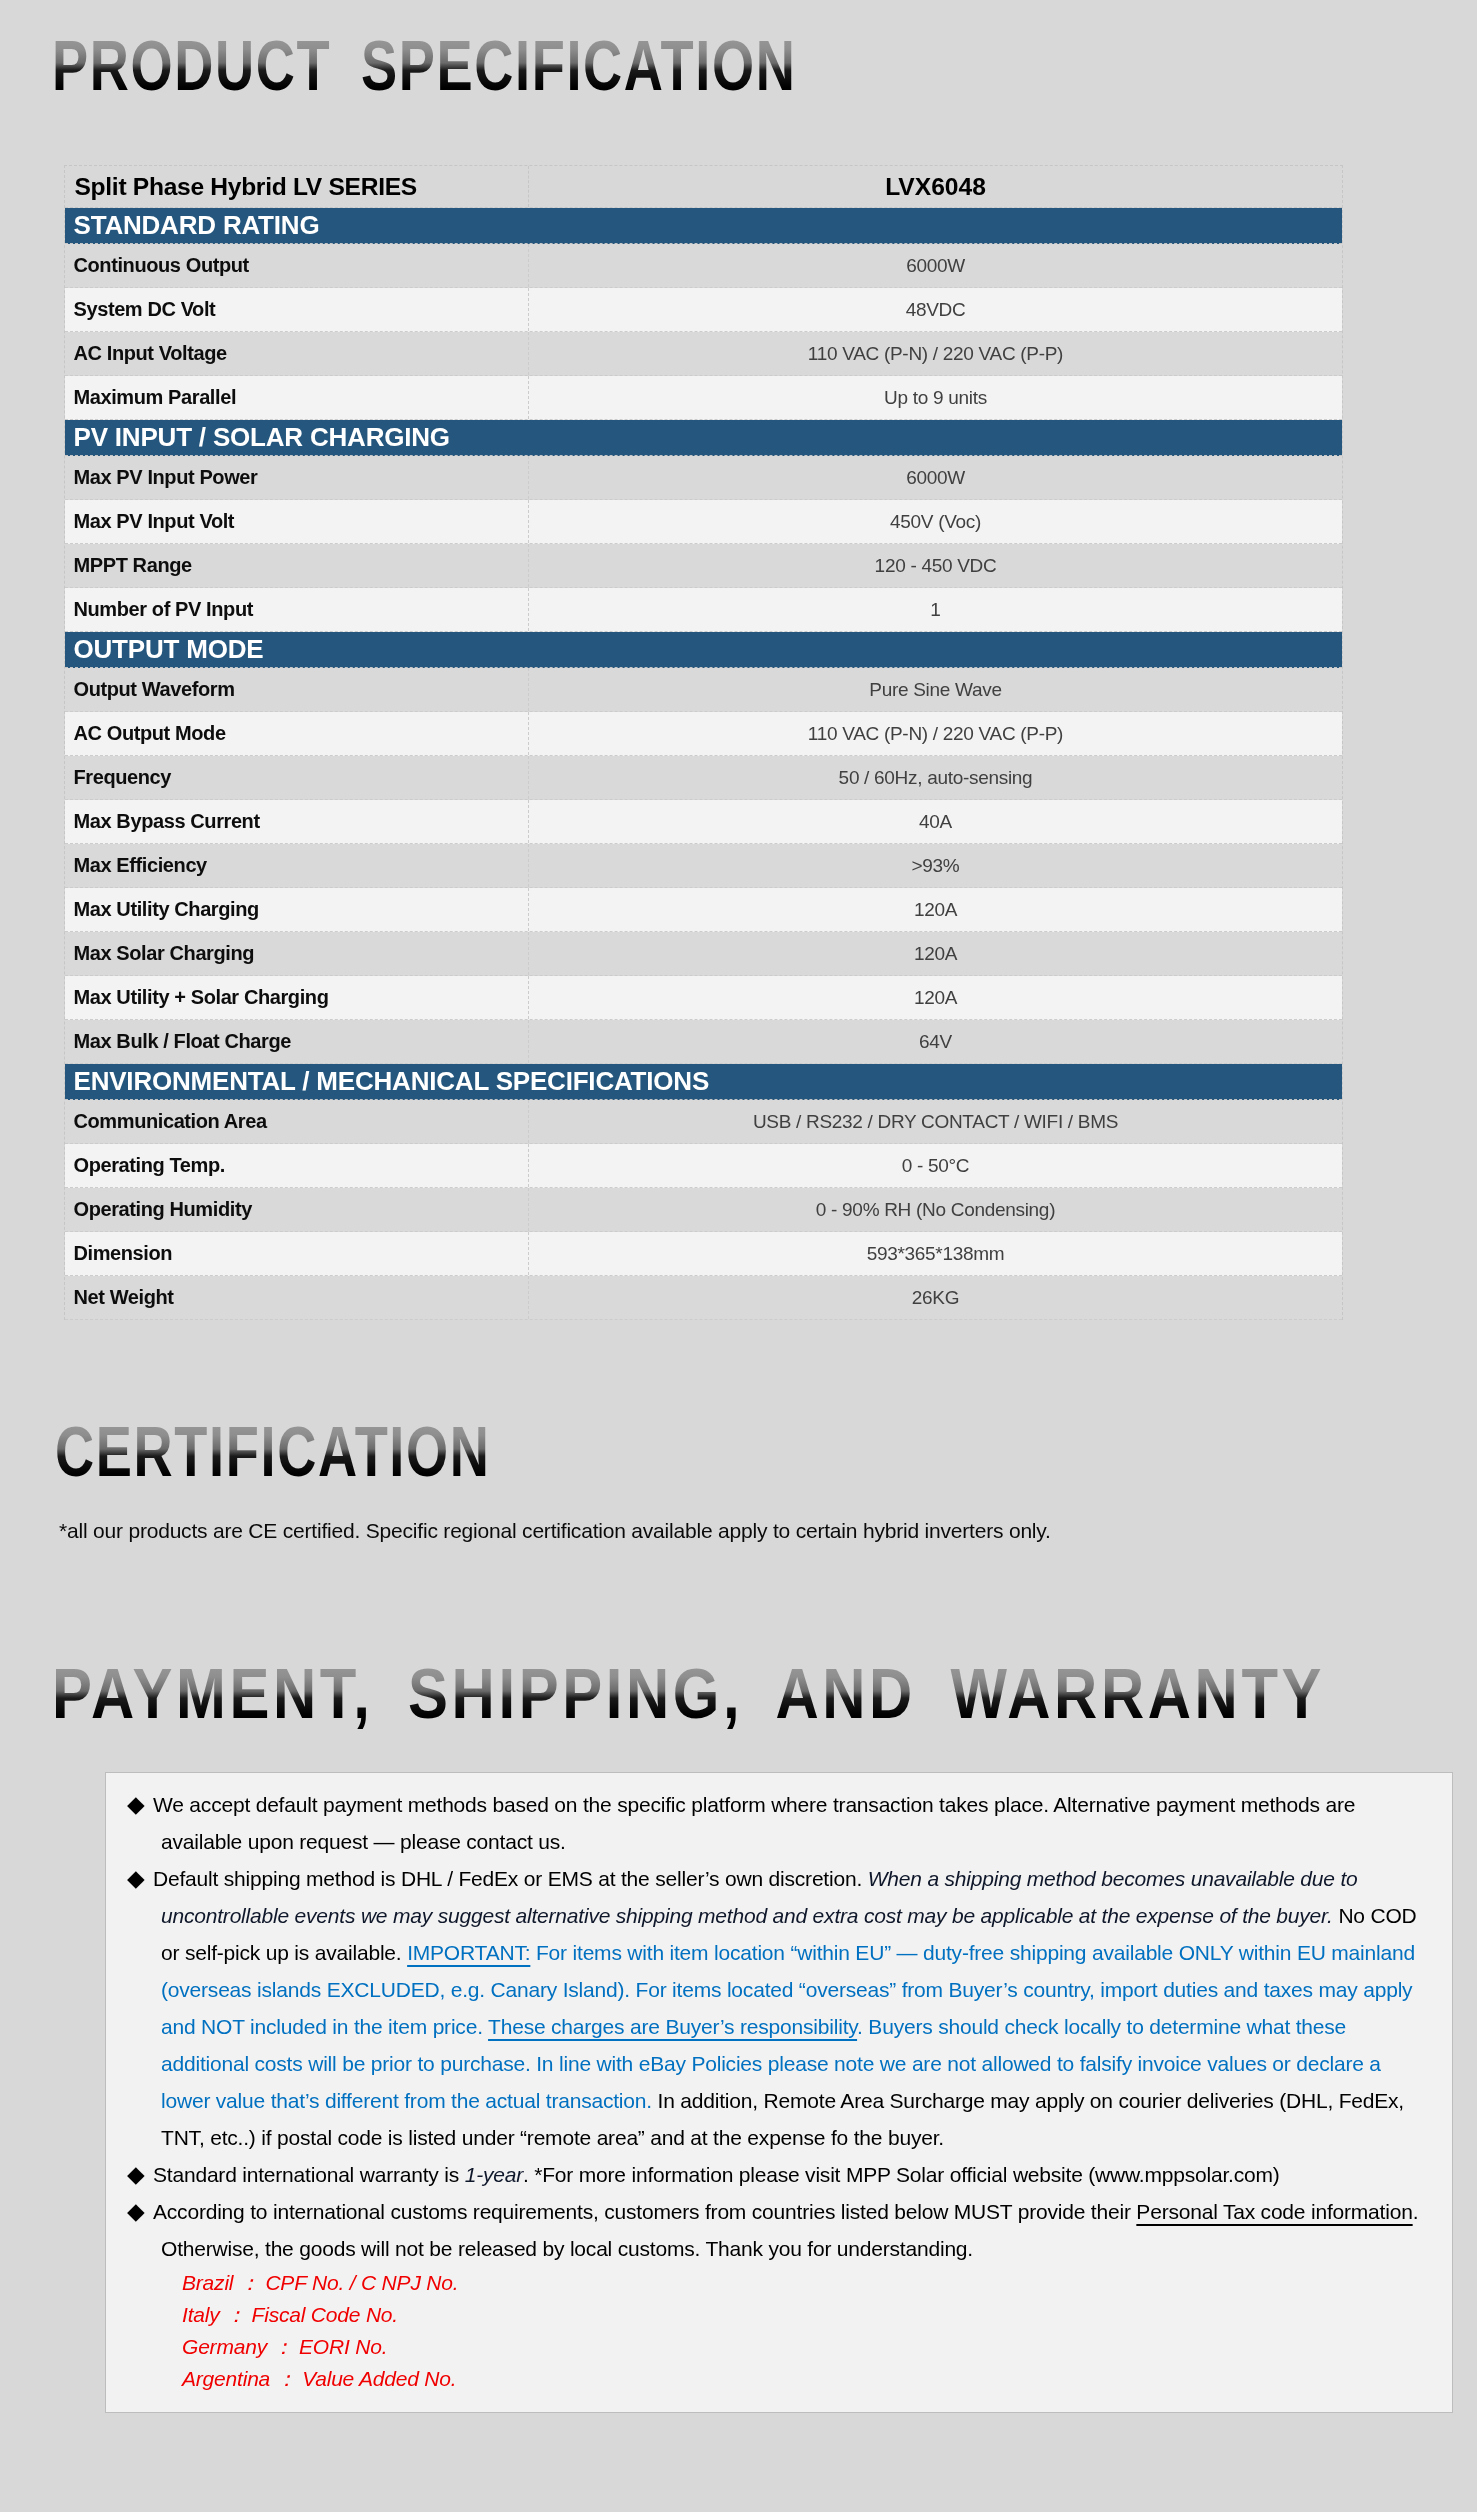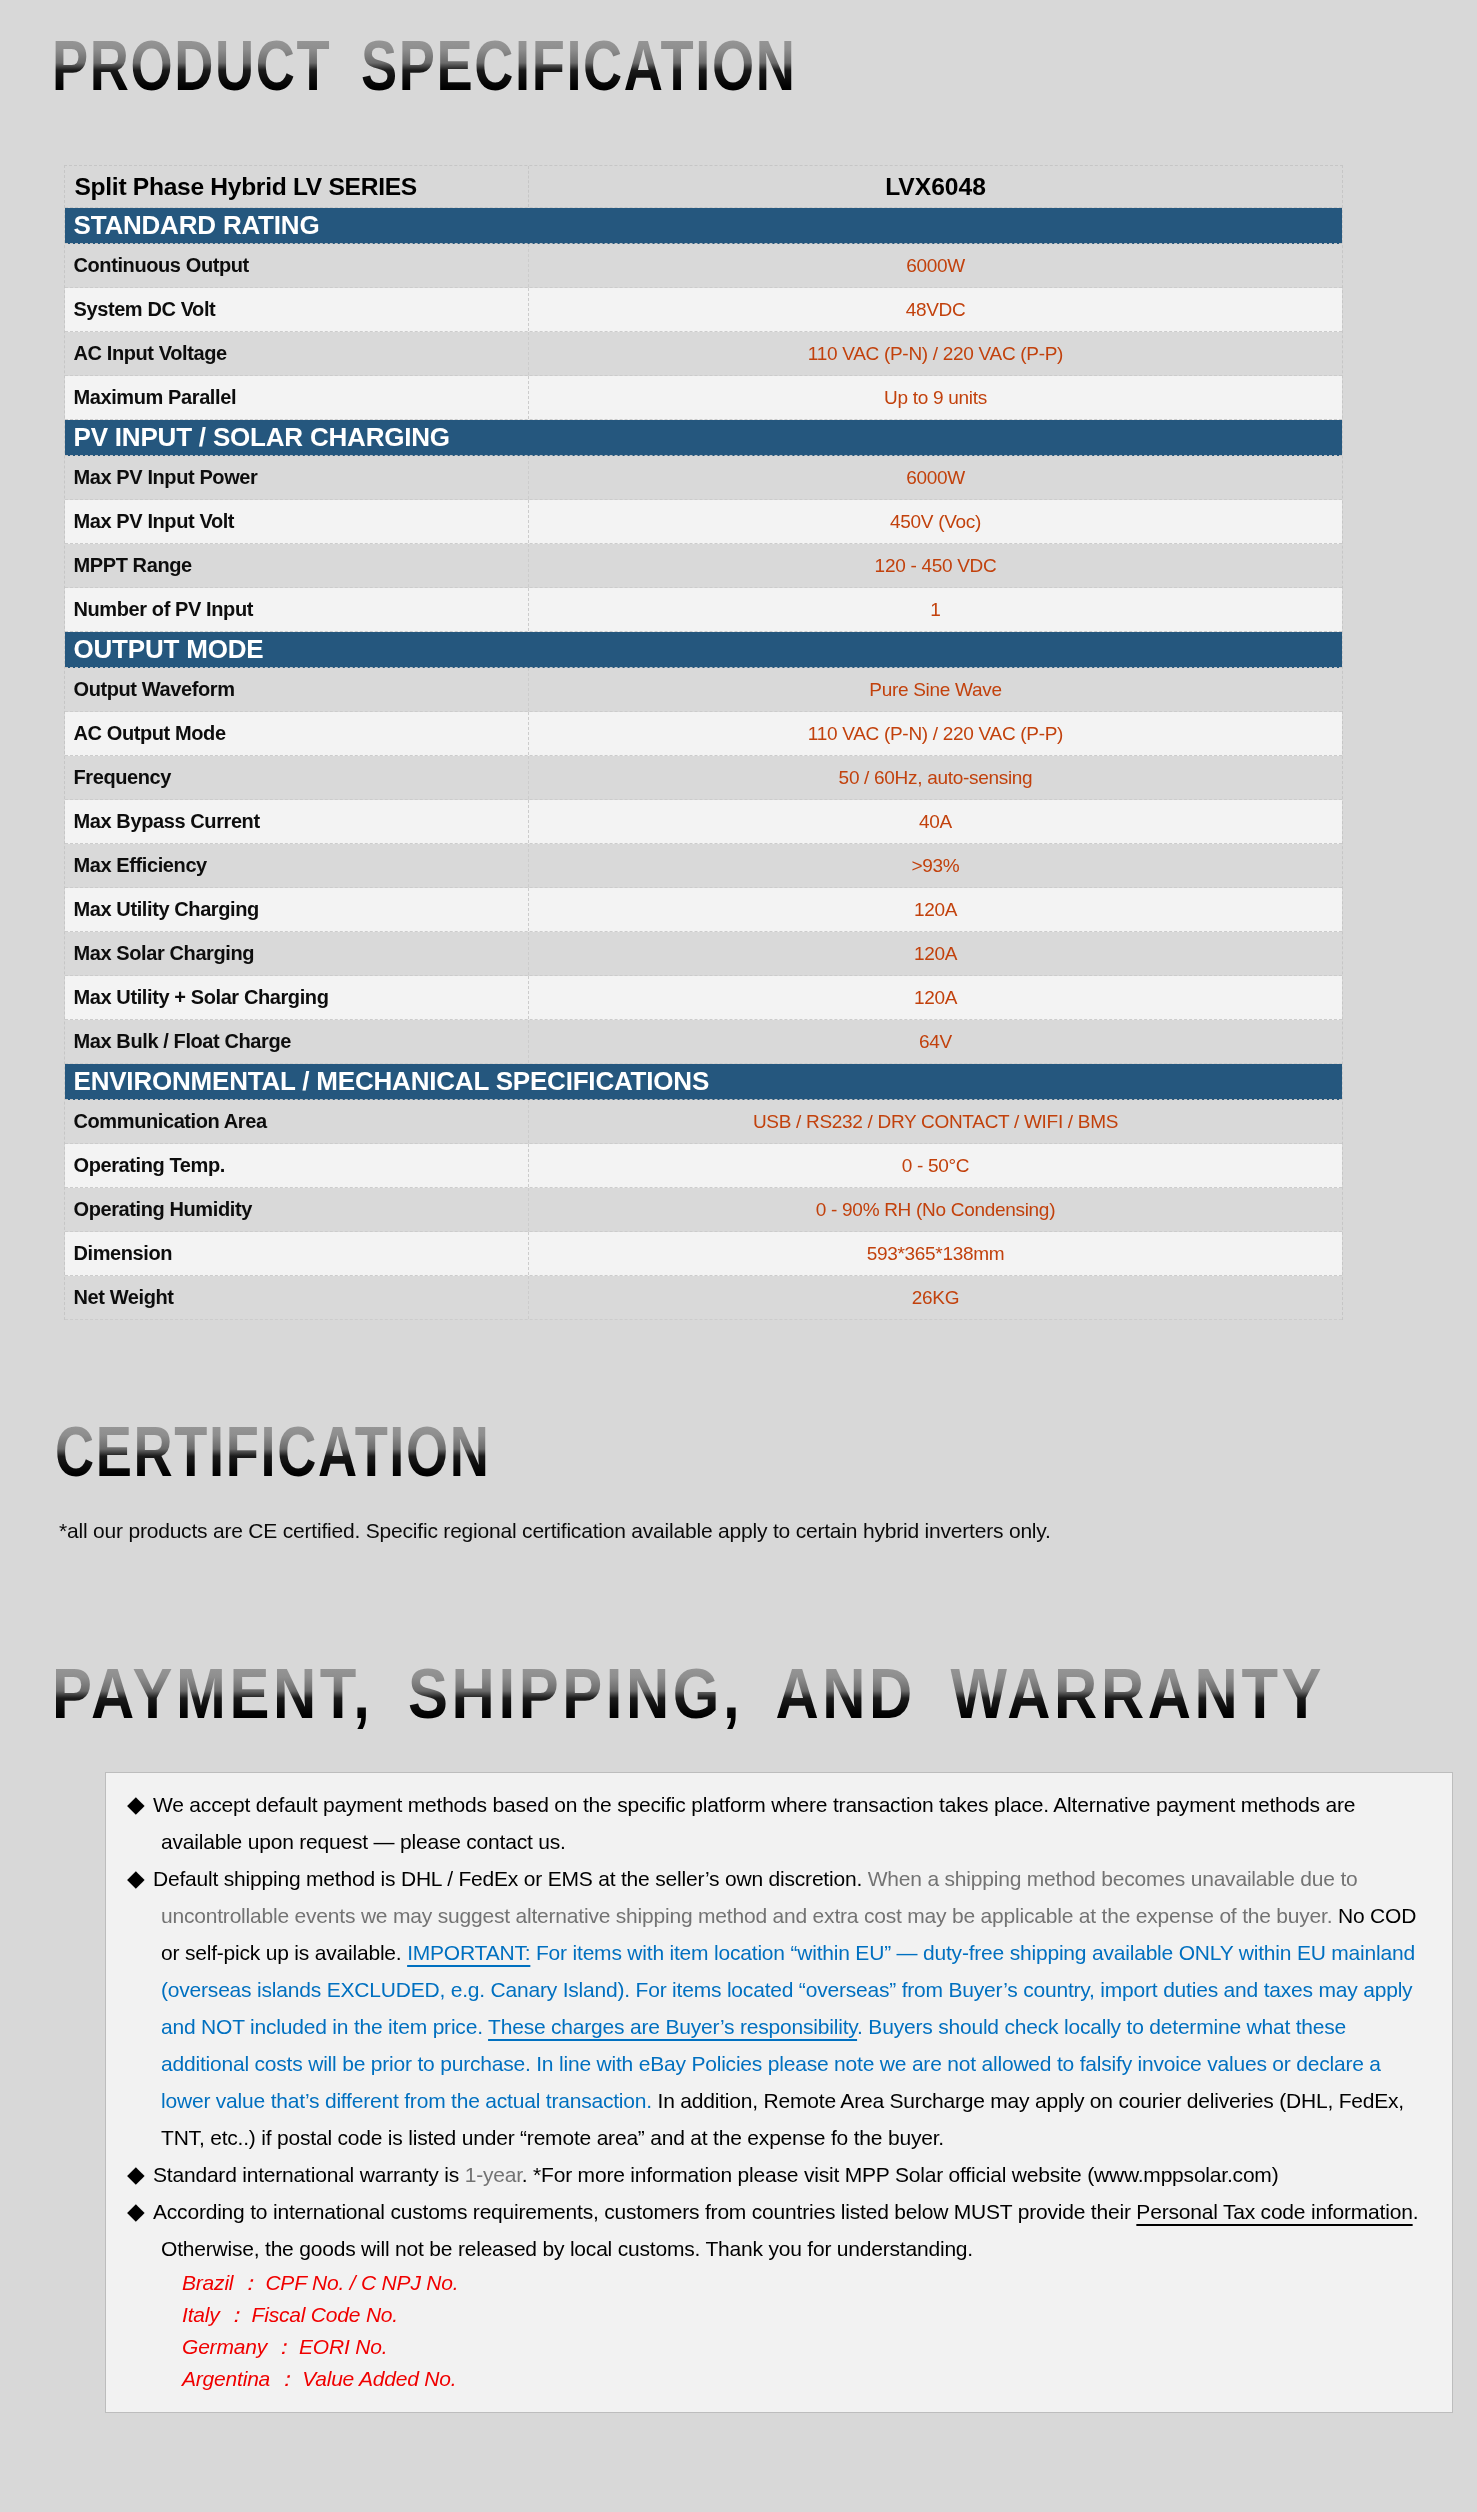--- a/index.html
+++ b/index.html
@@ -67,21 +67,21 @@
   .spec-row.row-white { background: #f3f3f3; }
   .spec-label {
     width: 464px; display: flex; align-items: center;
     padding-left: 8.5px;
     font-size: 20px; font-weight: bold; color: #0d0d0d;
     letter-spacing: -0.4px;
     border-right: 0.9px dashed #cccccc;
   }
   .spec-value {
     flex: 1; display: flex; align-items: center; justify-content: center;
-    font-size: 19px; color: #c2410c;
+    font-size: 19px; color: #404040;
     letter-spacing: -0.3px;
   }
 
   
   #cert-note {
     position: absolute; left: 59px; top: 1519px;
     font-size: 21px; color: #0a0a0a;
     letter-spacing: -0.2px;
   }
 
@@ -94,21 +94,21 @@
     padding: 13.2px 23px 17px 21px;
     margin-left: 46px;
   }
   .policy-item {
     font-size: 21px; line-height: 37px; color: #000;
     padding-left: 34px; text-indent: -34px;
     letter-spacing: -0.2px;
   }
   .diamond { font-size: 23px; margin-right: 8.5px; color: #000; }
   .seg-black { color: #000; }
-  .seg-red   { color: #737373; }
+  .seg-red   { color: #0f172a; font-style: italic; }
   .seg-blue  { color: #0070c0; }
   .underlined { text-decoration: underline; text-underline-offset: 4.7px; }
   .tax-line {
     font-size: 21px; line-height: 32px;
     color: #f00000; margin-left: 55px;
     letter-spacing: -0.2px;
     font-style: italic;
   }
 </style>
 </head>

